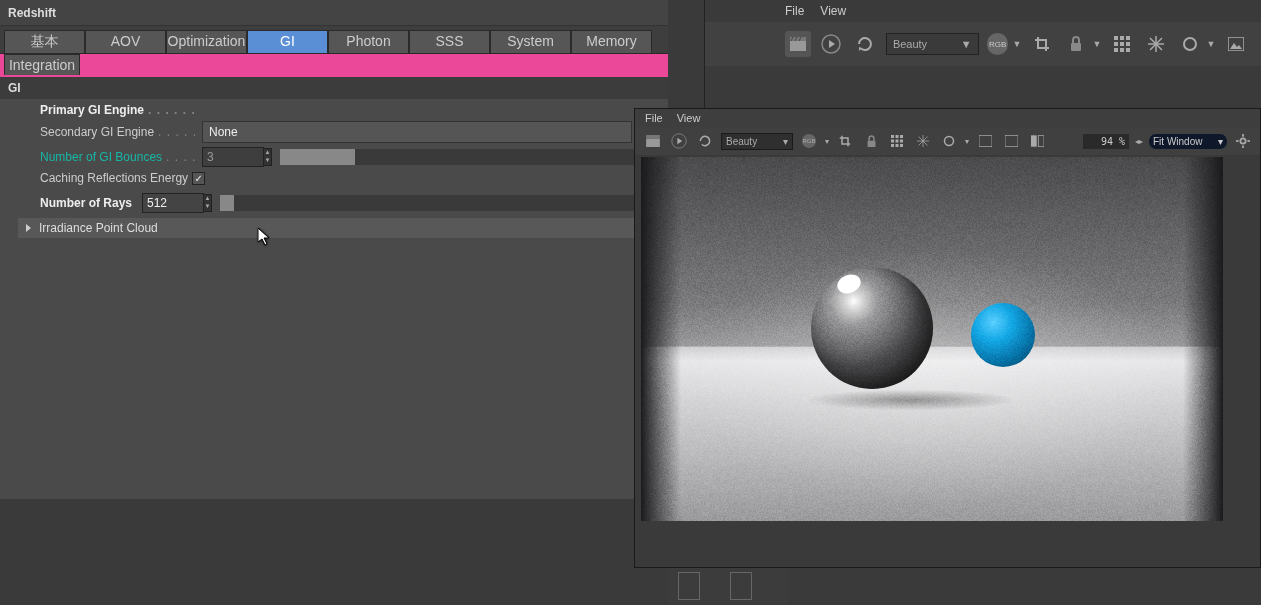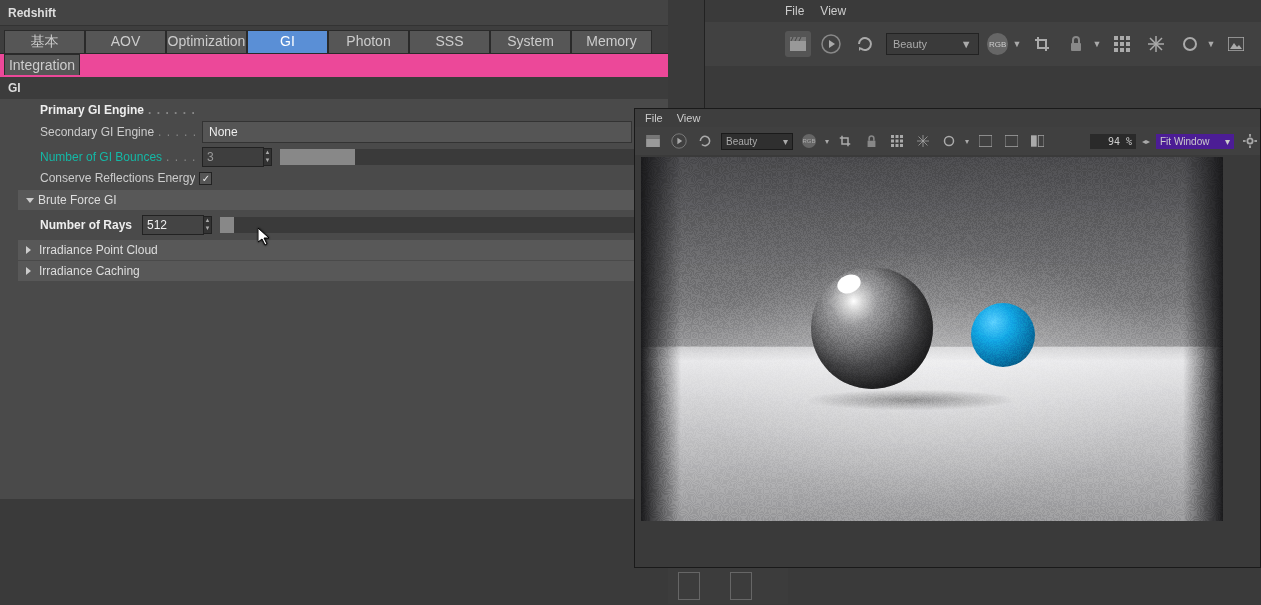--- a/index.html
+++ b/index.html
@@ -52,23 +52,23 @@
 
 .vsidebar { position:absolute; left:706px; top:0; width:34px; height:108px; display:flex; flex-direction:column; gap:6px; padding-top:8px; align-items:center;}
 .vcube { width:22px; height:22px; border:1px solid #666; background:#4a4a4a; }
 
 
 .viewer2 { position:absolute; left:634px; top:108px; width:627px; height:460px; background:#3a3a3a; border:1px solid #1a1a1a;}
 .v2-menu { display:flex; gap:14px; padding:2px 10px; font-size:11px; color:#ccc; background:#3e3e3e; height:18px; align-items:center;}
 .v2-toolbar { display:flex; align-items:center; gap:6px; padding:4px 8px; background:#404040; height:28px; position:relative;}
 .v2-btn { width:20px; height:20px; display:flex; align-items:center; justify-content:center; color:#aaa; font-size:12px; cursor:pointer;}
 .v2-combo { background:#2f2f2f; color:#aaa; border:1px solid #1a1a1a; padding:2px 4px; font-family:monospace; font-size:10px; width:72px; display:flex; justify-content:space-between;}
-.v2-right { position:absolute; right:0; display:flex; gap:6px; align-items:center;}
+.v2-right { position:absolute; right:7px; display:flex; gap:6px; align-items:center;}
 .v2-zoom { background:#2a2a2a; color:#ccc; font-family:monospace; font-size:10px; padding:2px 4px; width:46px; text-align:right;}
-.v2-fit { background:#4c1d95; color:#ccc; font-family:monospace; font-size:10px; padding:2px 4px; width:78px; display:flex; justify-content:space-between;}
+.v2-fit { background:#0f172a; color:#ccc; font-family:monospace; font-size:10px; padding:2px 4px; width:78px; display:flex; justify-content:space-between;border-radius:7px;}
 
 .render-area { position:absolute; left:6px; top:48px; width:582px; height:364px; background:#000; overflow:hidden;}
 
 
 .scene { position:relative; width:100%; height:100%;
   background:
     radial-gradient(ellipse 60% 50% at 50% 60%, rgba(255,255,255,0.3), transparent 70%),
     linear-gradient(#4a4a4d 0%, #7a7a7c 40%, #9a9a9c 52%, #cfcfd1 52%, #e8e8ea 56%, #9a9a9c 100%);
 }
 .back-wall-shadow-l { position:absolute; left:0; top:0; width:40px; height:100%; background:linear-gradient(90deg,#1a1a1c,transparent);}
@@ -133,52 +133,44 @@
         <div class="spin-arrows">
             <div>▲</div>
             <div>▼</div>
           </div>
       </div>
       <div class="slider-track">
           <div class="slider-thumb"></div>
         </div>
     </div>
     <div class="field-row">
-      <div class="field-label" style="width:auto; padding-left:22px;">Conserve Reflections Energy</div>
+      <div class="field-label" style="width:auto; padding-left:22px;">Caching Reflections Energy</div>
       <div class="checkbox">✓</div>
     </div>
   </div>
 
-  <div class="group-header">
-    <span class="arrow"></span>
-    <span>Brute Force GI</span>
-  </div>
   <div class="group-body">
     <div class="field-row">
       <div class="field-label bold" style="width:120px;">Number of Rays</div>
       <div class="spin-group">
         <div class="spin">512</div>
         <div class="spin-arrows">
             <div>▲</div>
             <div>▼</div>
           </div>
       </div>
       <div class="slider-track" style="max-width:420px;">
           <div class="slider-thumb small"></div>
         </div>
     </div>
   </div>
 
   <div class="group-header collapsed">
     <span class="arrow"></span>
     <span>Irradiance Point Cloud</span>
-  </div>
-  <div class="group-header collapsed">
-    <span class="arrow"></span>
-    <span>Irradiance Caching</span>
   </div>
 </div>
 
 <div class="vsidebar">
   <div class="vcube"></div>
   <div class="vcube"></div>
   <div class="vcube"></div>
 </div>
 
 <div class="top-right">

